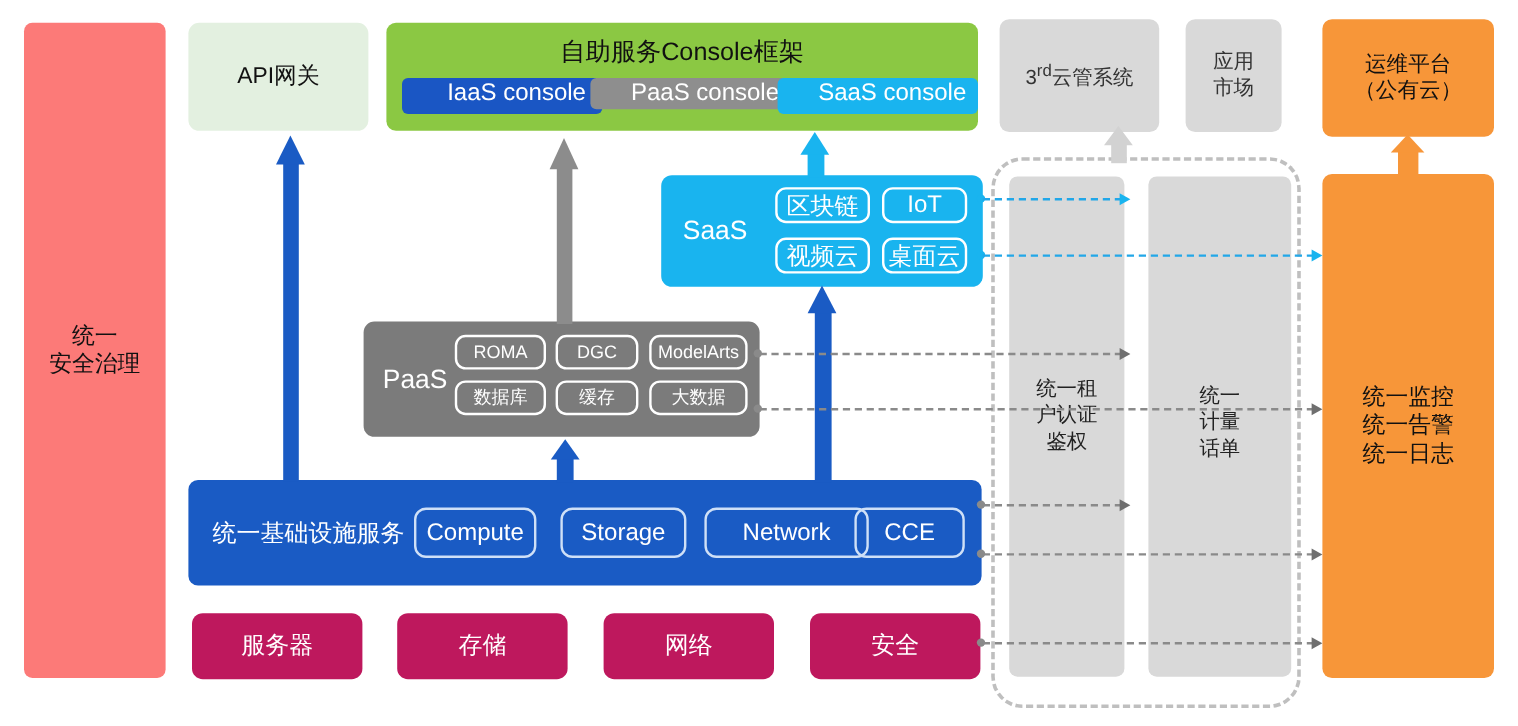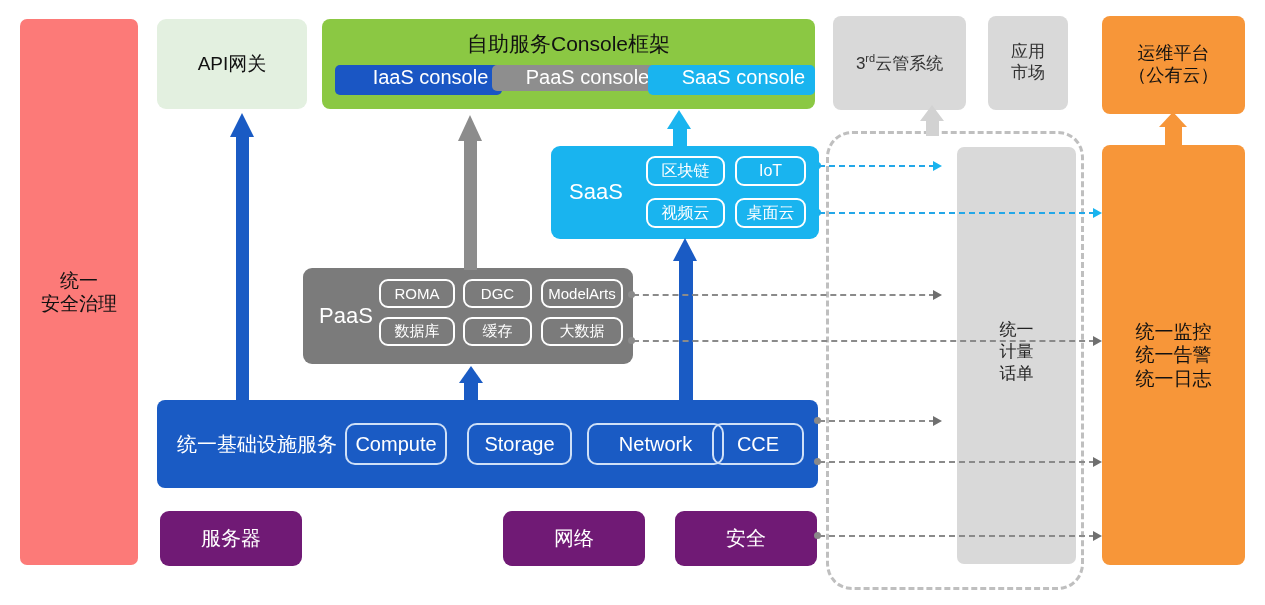--- a/index.html
+++ b/index.html
@@ -18,28 +18,28 @@
   .chip{position:absolute;border-radius:5px;color:#fff;font-size:20px;display:flex;align-items:flex-start;justify-content:center;padding-left:24px;}
   .chip-iaas{background:#1a56c4;}
   .chip-paas{background:#8e8e8e;}
   .chip-saas{background:#19b4ef;}
   .grey-box{background:#d9d9d9;border-radius:8px;color:#333;font-size:17px;}
 
   
   .saas-block{background:#19b4ef;border-radius:9px;}
   .paas-block{background:#7b7b7b;border-radius:9px;}
   .block-label{position:absolute;color:#fff;font-size:22px;}
-  .pill{position:absolute;box-sizing:border-box;border:2px solid #fff;border-radius:9px;color:#fff;font-size:16px;display:flex;align-items:center;justify-content:center;}
+  .pill{position:absolute;box-sizing:border-box;border:2px solid #fff;border-radius:9px;color:#fff;font-size:20px;display:flex;align-items:center;justify-content:center;}
   .pill-sm{font-size:15px;}
 
   
   .infra{background:#1a5bc4;border-radius:8px;}
   .infra-label{position:absolute;left:20px;top:50%;transform:translateY(-50%);color:#fff;font-size:20px;white-space:nowrap;}
   .infra-pill{position:absolute;top:50%;transform:translateY(-50%);box-sizing:border-box;border:2px solid #cfe0f7;border-radius:10px;color:#fff;font-size:20px;height:42px;display:flex;align-items:center;justify-content:center;}
-  .hw{background:#701a75;border-radius:9px;color:#fff;font-size:20px;}
+  .hw{background:#be185d;border-radius:9px;color:#fff;font-size:20px;}
 
   
   .dash-container{position:absolute;box-sizing:border-box;border:3px dashed #bfbfbf;border-radius:26px;}
   .gcol{position:absolute;background:#d9d9d9;border-radius:7px;}
   .gcol-label{position:absolute;left:0;right:0;text-align:center;color:#222;font-size:17px;line-height:1.3;}
 
   
   .ar-shaft{position:absolute;}
   .ar-head{position:absolute;width:0;height:0;}
   .up-head{border-left:12px solid transparent;border-right:12px solid transparent;}
@@ -73,21 +73,21 @@
     </div>
     <div class="chip chip-paas" style="left:170px;top:46px;width:143px;height:26px;">
       <span>PaaS console</span>
     </div>
     <div class="chip chip-saas" style="left:326px;top:46px;width:143px;height:30px;">
       <span>SaaS console</span>
     </div>
   </div>
 
   <div class="box grey-box" style="left:833px;top:16px;width:133px;height:94px;">
-    <span><span>3</span><sup style="font-size:11px">rd</sup><span>云管系统</span></span>
+    <span><span>3</span><sup style="font-size:14px">rd</sup><span>云管系统</span></span>
   </div>
 
   <div class="box grey-box" style="left:988px;top:16px;width:80px;height:94px;">
     <div>
       <div>应用</div>
       <div>市场</div>
     </div>
   </div>
 
   <div class="box col-ops" style="left:1102px;top:16px;width:143px;height:98px;font-size:18px;">
@@ -100,20 +100,27 @@
   <div class="box col-ops" style="left:1102px;top:145px;width:143px;height:420px;">
     <div>
       <div>统一监控</div>
       <div>统一告警</div>
       <div>统一日志</div>
     </div>
   </div>
 
   <div class="dash-container" style="left:826px;top:131px;width:258px;height:459px;"></div>
 
+  <div class="gcol" style="left:841px;top:147px;width:96px;height:417px;">
+    <div class="gcol-label" style="top:166px;">
+      <div>统一租</div>
+      <div>户认证</div>
+      <div>鉴权</div>
+    </div>
+  </div>
 
   <div class="gcol" style="left:957px;top:147px;width:119px;height:417px;">
     <div class="gcol-label" style="top:172px;">
       <div>统一</div>
       <div>计量</div>
       <div>话单</div>
     </div>
   </div>
 
   <div class="saas-block" style="position:absolute;left:551px;top:146px;width:268px;height:93px;">
@@ -166,20 +173,23 @@
       <span>Network</span>
       </div>
     <div class="infra-pill" style="left:555px;width:92px;">
       <span>CCE</span>
       </div>
   </div>
 
   <div class="box hw" style="left:160px;top:511px;width:142px;height:55px;">
     <span>服务器</span>
     </div>
+  <div class="box hw" style="left:331px;top:511px;width:142px;height:55px;">
+    <span>存储</span>
+    </div>
   <div class="box hw" style="left:503px;top:511px;width:142px;height:55px;">
     <span>网络</span>
     </div>
   <div class="box hw" style="left:675px;top:511px;width:142px;height:55px;">
     <span>安全</span>
     </div>
 
   <div class="ar-shaft" style="left:236px;top:136px;width:13px;height:265px;background:#1a5bc4;"></div>
   <div class="ar-head up-head" style="left:230px;top:113px;border-bottom:24px solid #1a5bc4;"></div>
 

